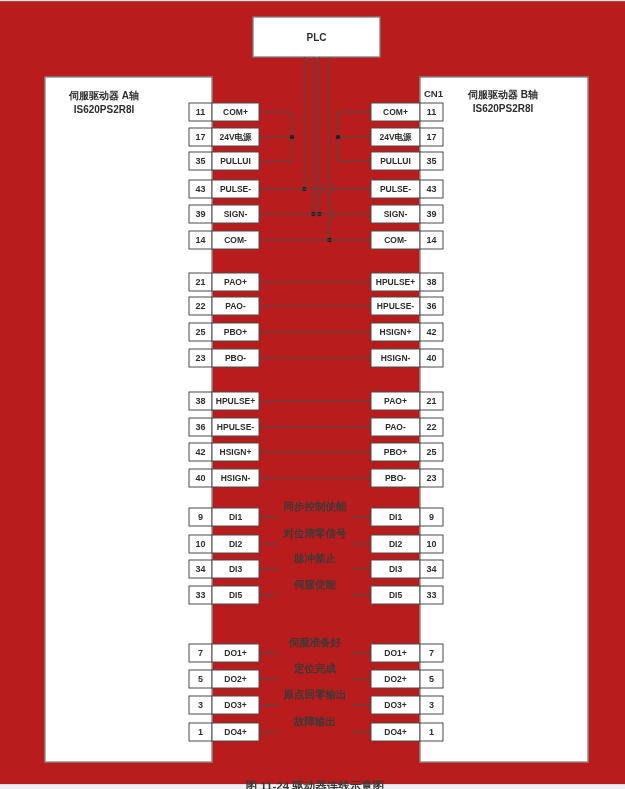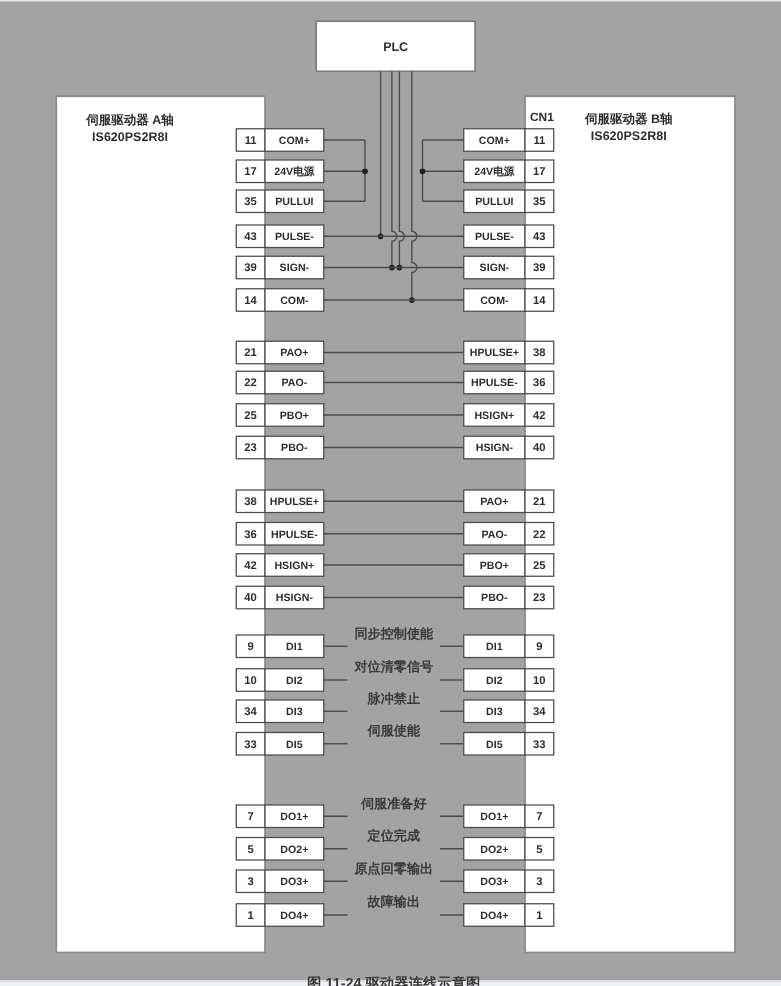--- a/index.html
+++ b/index.html
@@ -1,16 +1,16 @@
 <!DOCTYPE html>
 <html><head>
 <meta charset="utf-8">
 <style>
   html,body{margin:0;padding:0;background:#ffffff;}
-  .page{position:relative;width:625px;height:789px;background:#a3a3a3;overflow:hidden;
+  .page{position:relative;width:625px;height:789px;background:#b91c1c;overflow:hidden;
         font-family:"Liberation Sans",sans-serif;}
   svg text{font-family:"Liberation Sans",sans-serif;}
 </style>
 </head>
 <body>
 
 <div class="page">
   <svg id="diagram-svg" width="625" height="789" viewBox="0 0 625 789">
       <rect x="0" y="0" width="625" height="1.2" fill="#e2e6ea"></rect>
       <rect x="0" y="784" width="625" height="1" fill="#d9dde2"></rect>

